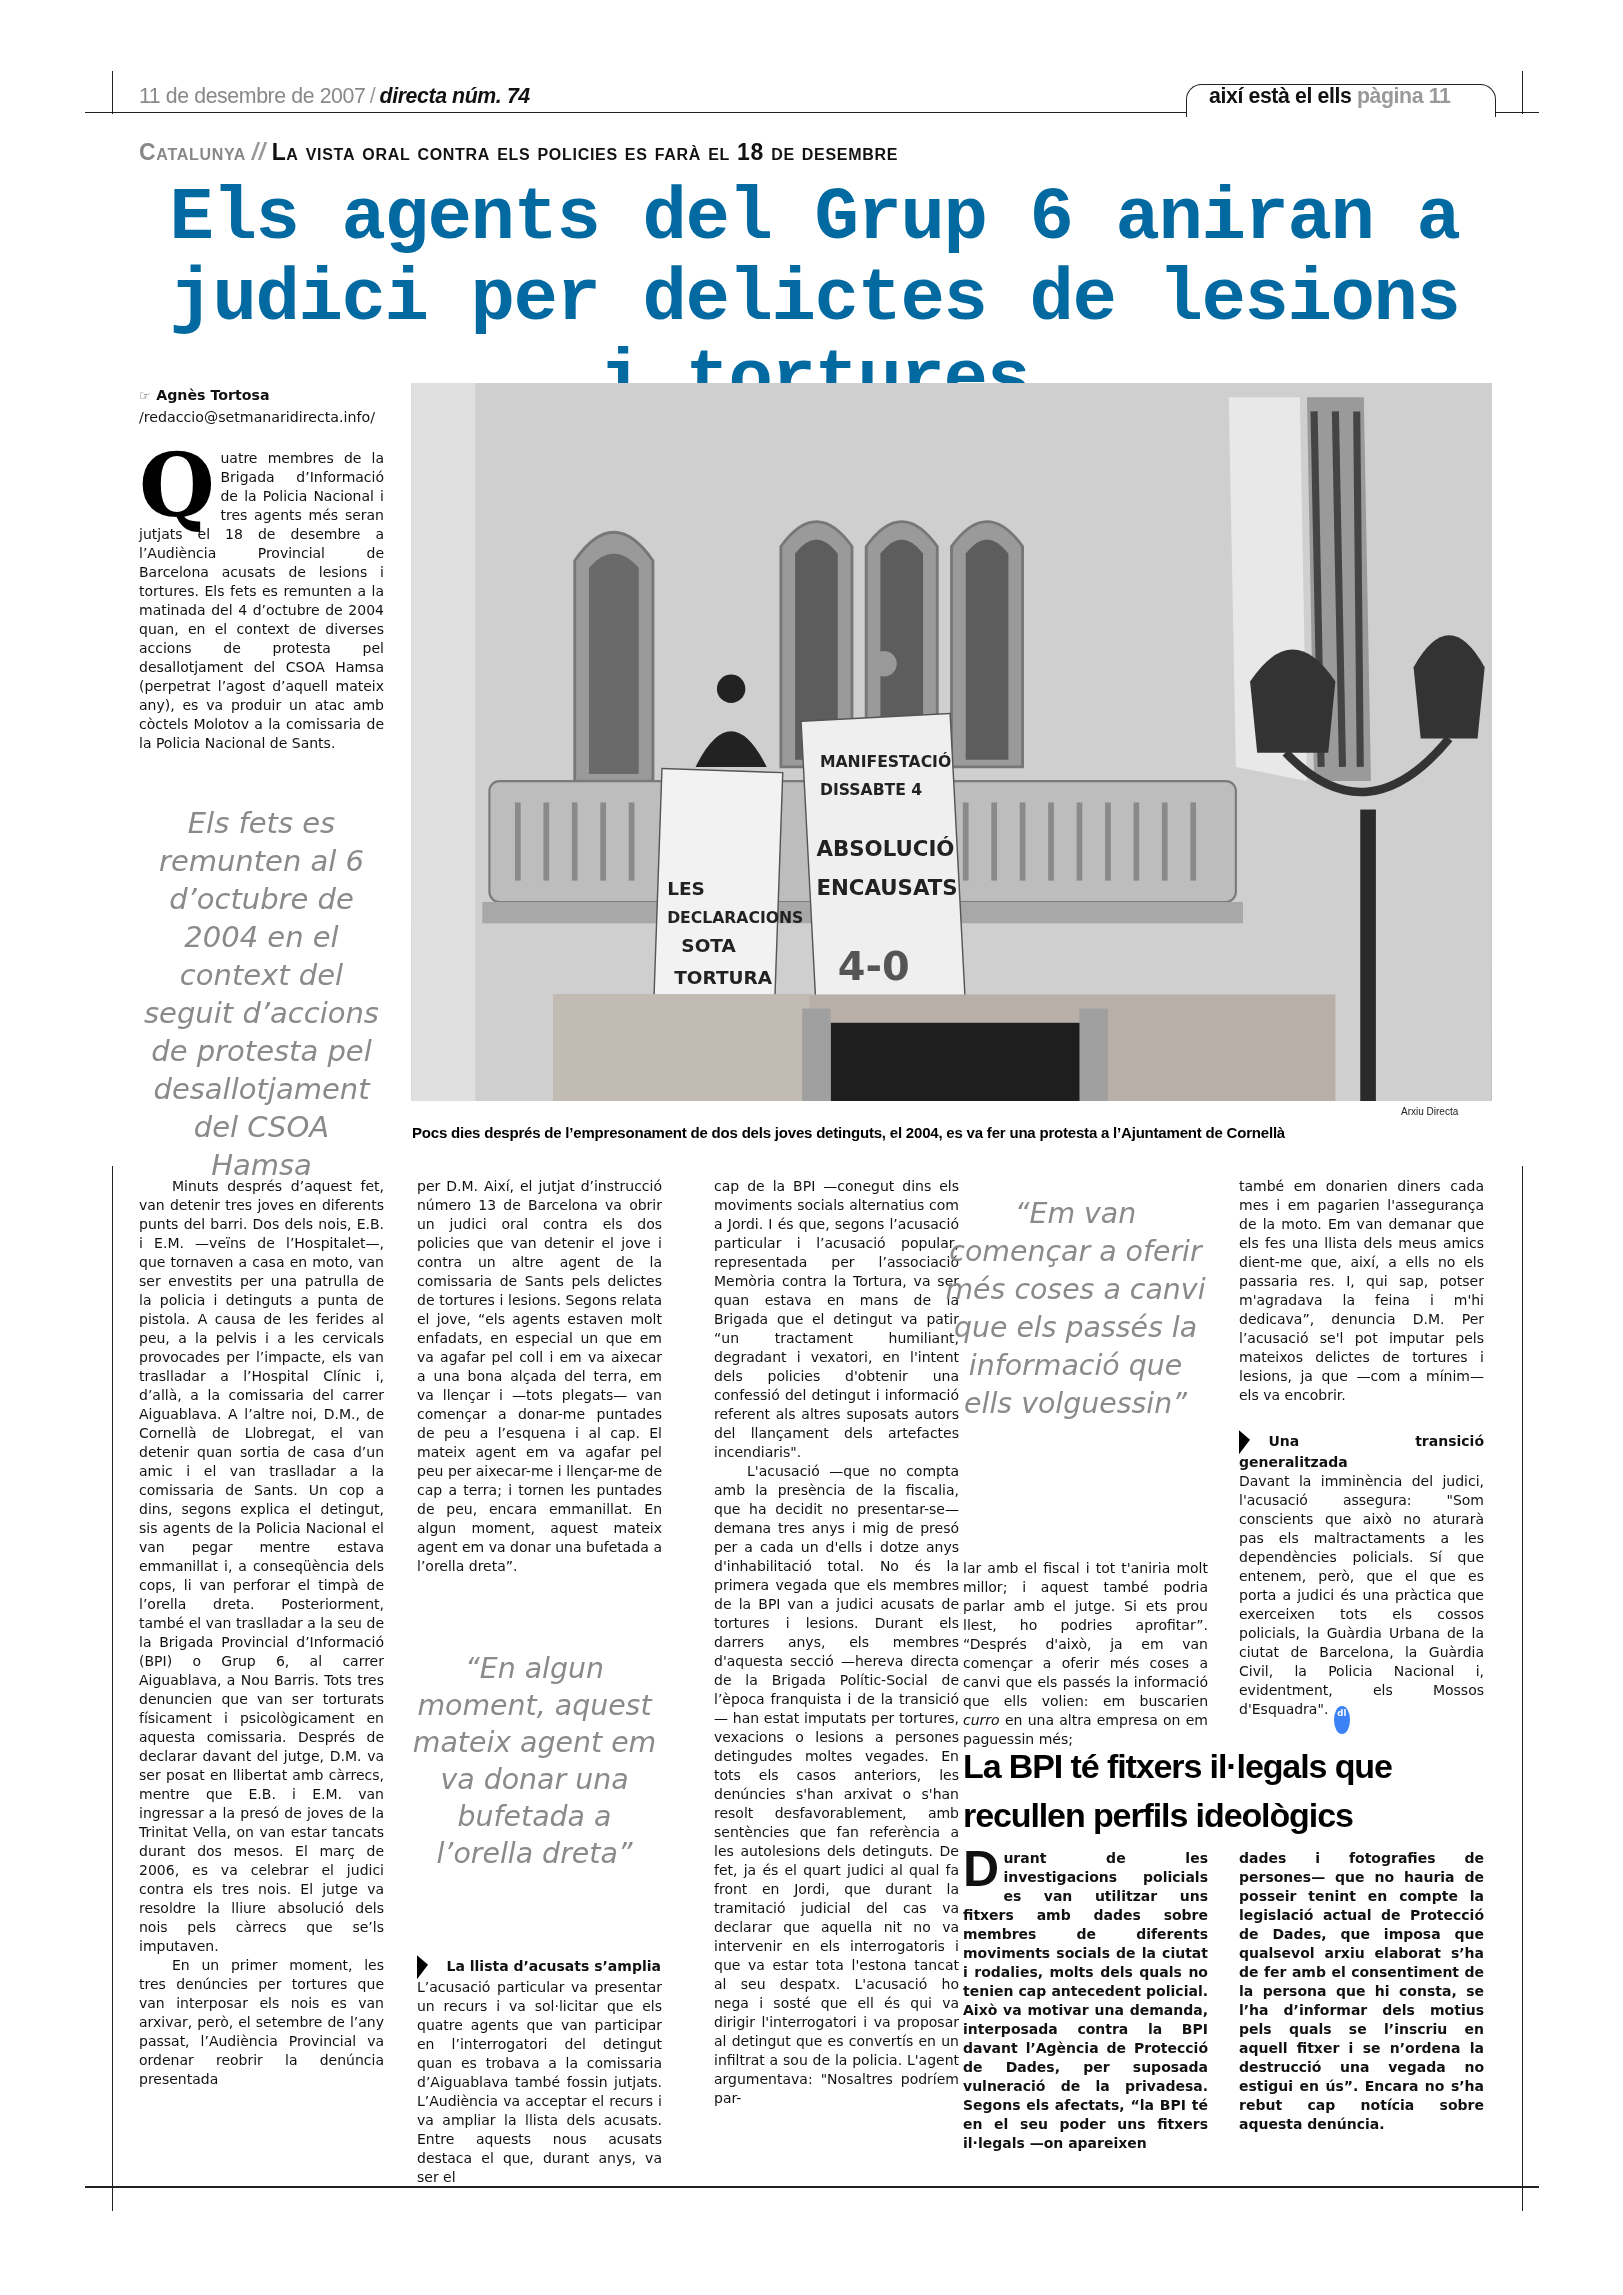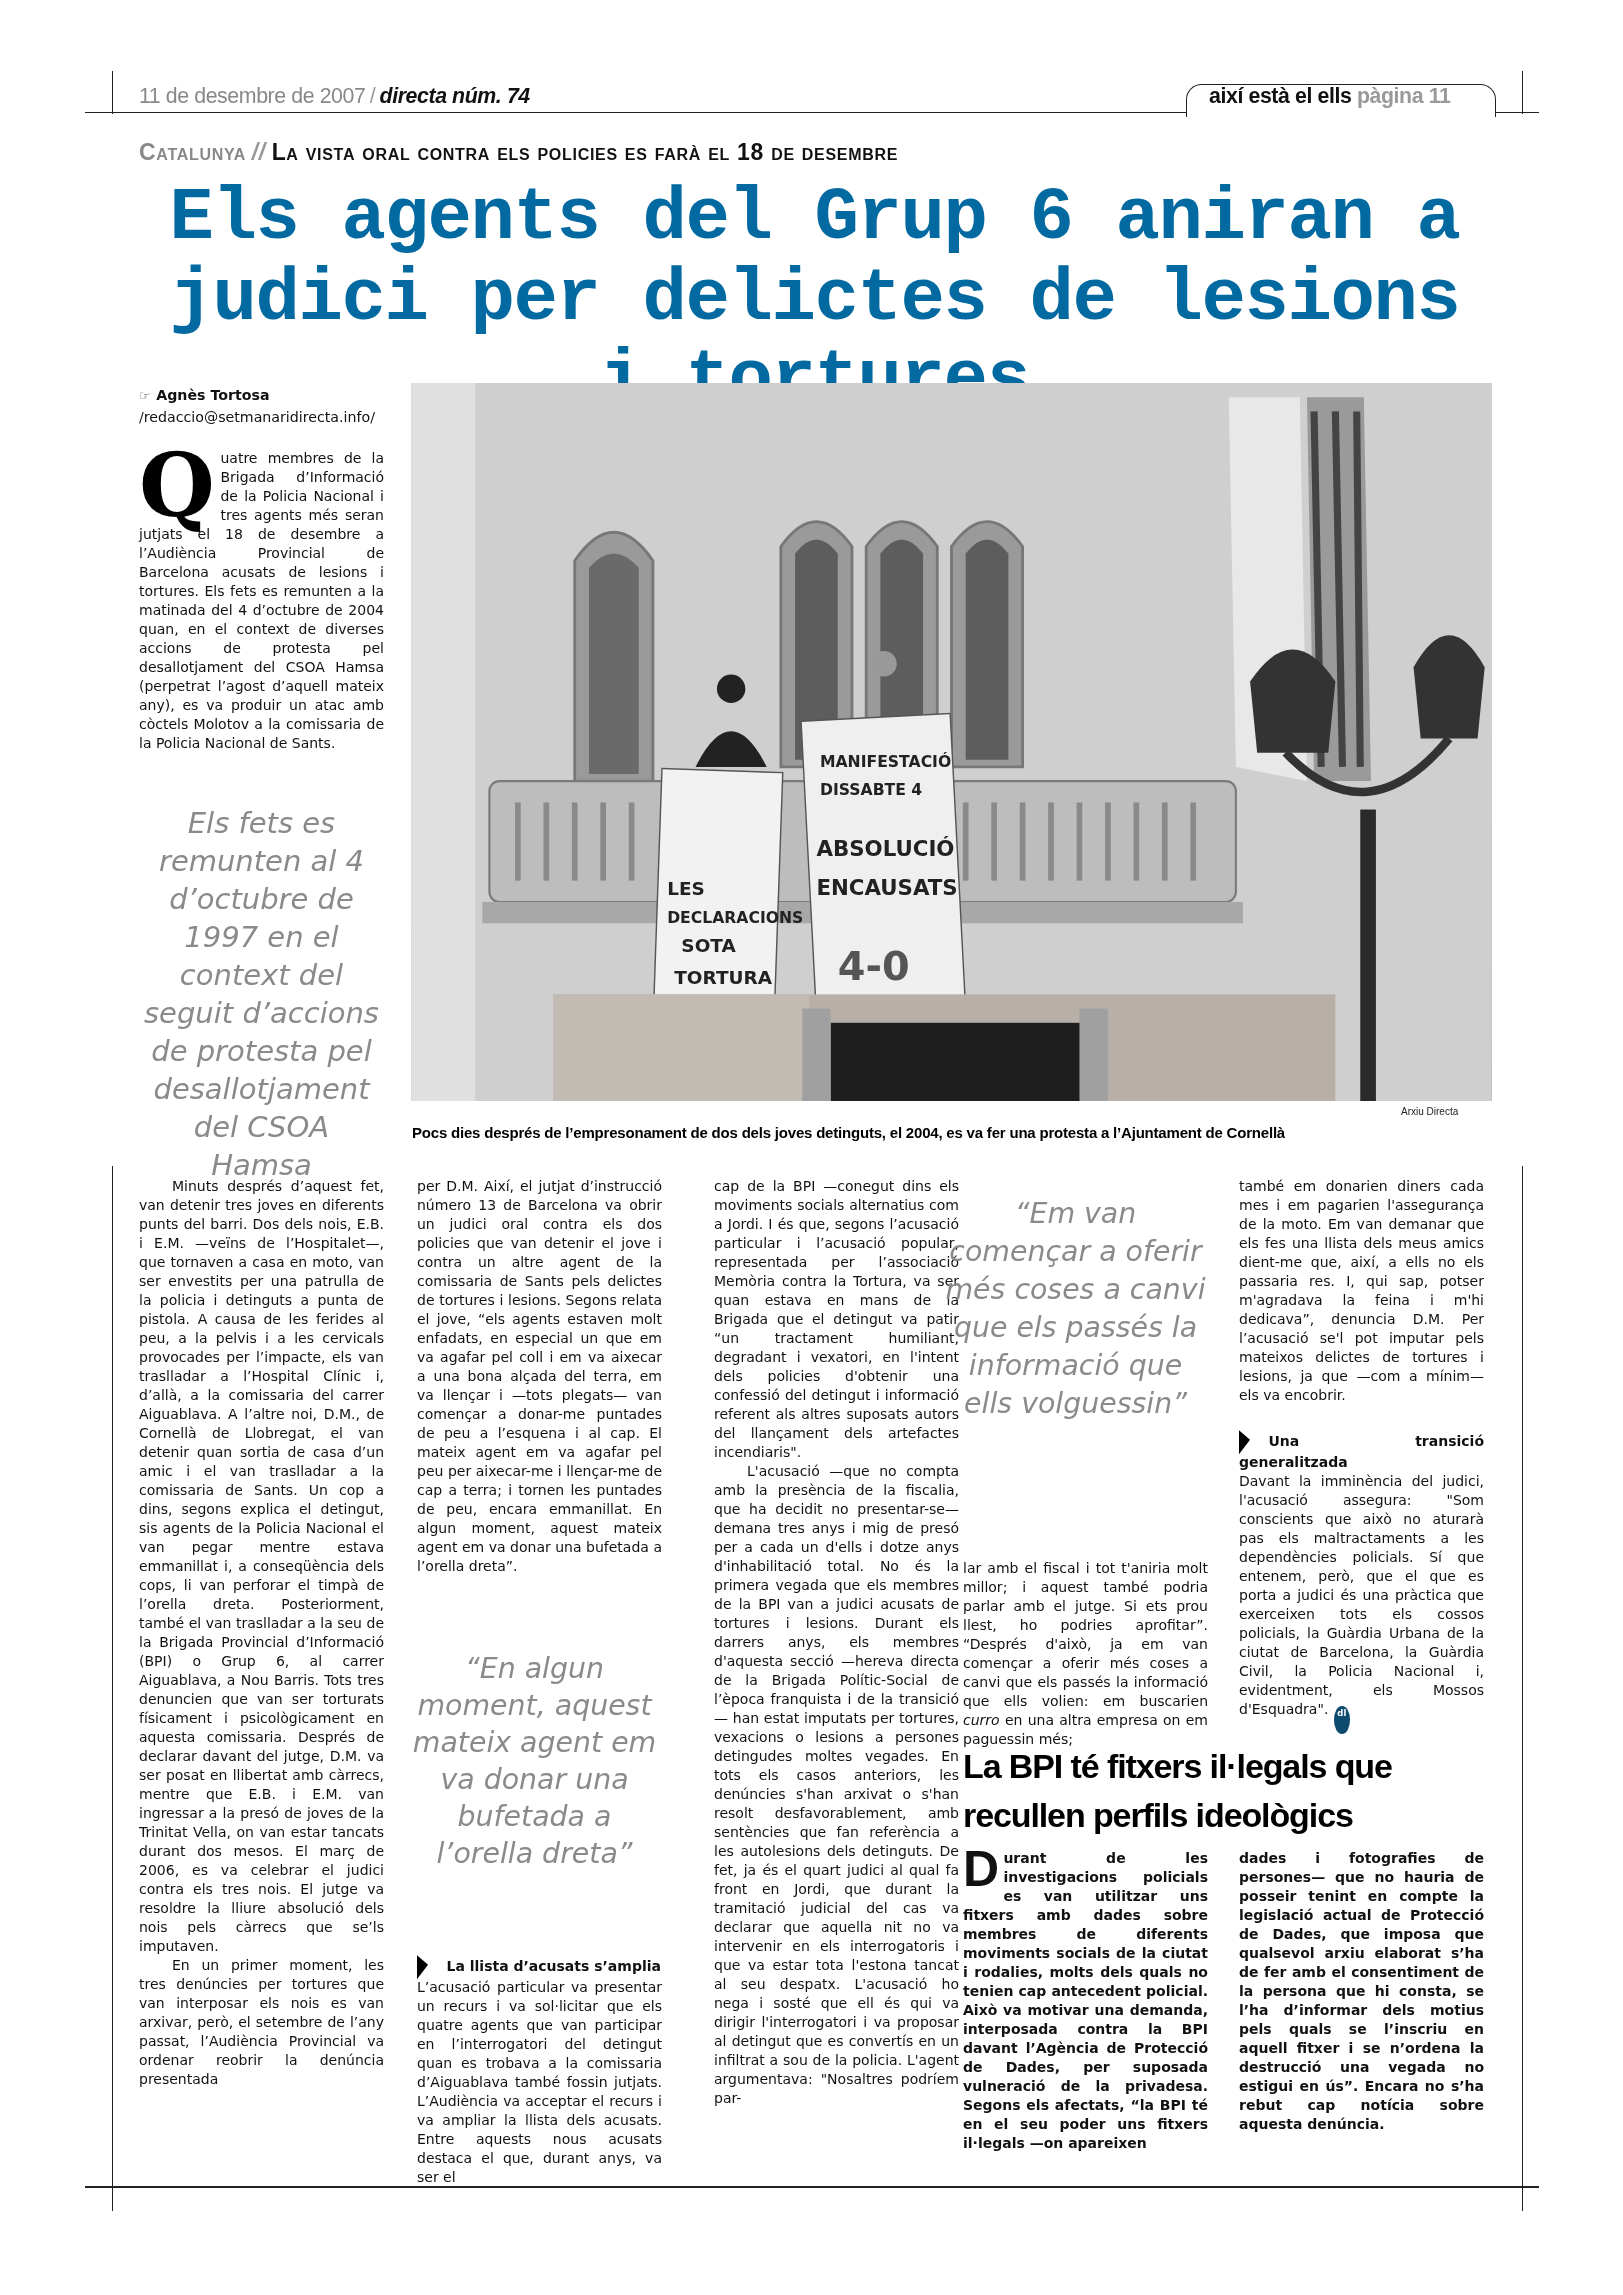--- a/index.html
+++ b/index.html
@@ -51,21 +51,21 @@
   .c2 { left: 417px; top: 1177px; width: 245px; }
   .c2b { left: 417px; top: 1988px; width: 245px; }
   .c3 { left: 690px; top: 1177px; width: 245px; margin-left: 24px; }
   .c4 { left: 963px; top: 1424px; width: 245px; }
   .c5 { left: 1239px; top: 1177px; width: 245px; }
   .c5b { left: 1239px; top: 1463px; width: 245px; }
 
   .subhead { font-family: "DejaVu Sans", sans-serif; font-weight: bold; font-size: 14px; line-height: 19px; }
   .tri { display: inline-block; width: 0; height: 0; border-top: 12.8px solid transparent; border-bottom: 12.8px solid transparent; border-left: 11.4px solid #000; vertical-align: -7.1px; margin-right: 18.5px; transform: skewY(-12deg); }
 
-  .end-icon { display: inline-block; width: 15.6px; height: 28px; border-radius: 50%; background: #0c4a6e; color: #fff; font-size: 8.5px; line-height: 15.6px; text-align: center; font-weight: bold; vertical-align: -2.1px; margin-left: 5.7px; }
+  .end-icon { display: inline-block; width: 15.6px; height: 28px; border-radius: 50%; background: #3b82f6; color: #fff; font-size: 8.5px; line-height: 15.6px; text-align: center; font-weight: bold; vertical-align: -2.1px; margin-left: 5.7px; }
 
   .headline2 { position: absolute; left: 963px; top: 1742px; width: 530px; font-family: "Liberation Sans", sans-serif; font-weight: bold; font-size: 34px; line-height: 49px; letter-spacing: -1.1px; color: #000000; }
   .box-body { font-family: "DejaVu Sans", sans-serif; font-weight: bold; font-size: 14px; line-height: 19px; text-align: justify; color: #111; }
   .b1 { position: absolute; left: 963px; top: 1849px; width: 245px; }
   .b2 { position: absolute; left: 1239px; top: 1849px; width: 245px; }
   .dropD { float: left; font-family: "Liberation Sans", sans-serif; font-weight: bold; font-size: 50px; line-height: 41px; margin: 0 4.3px 0 0; }
 </style>
 </head>
 <body>
 
@@ -92,21 +92,21 @@
 
 <div class="byline">
   <div><span class="hand">☞</span><span class="author">Agnès Tortosa</span></div>
   <div>/redaccio@setmanaridirecta.info/</div>
 </div>
 
 <div class="intro body">
   <span class="dropcap">Q</span><span>uatre membres de la Brigada d’Informació de la Policia Nacional i tres agents més seran jutjats el 18 de desembre a l’Audiència Provincial de Barcelona acusats de lesions i tortures. Els fets es remunten a la matinada del 4 d’octubre de 2004 quan, en el context de diverses accions de protesta pel desallotjament del CSOA Hamsa (perpetrat l’agost d’aquell mateix any), es va produir un atac amb còctels Molotov a la comissaria de la Policia Nacional de Sants.</span>
 </div>
 
-<div class="pull pull1">Els fets es remunten al 4 d’octubre de 1997 en el context del seguit d’accions de protesta pel desallotjament del CSOA Hamsa</div>
+<div class="pull pull1">Els fets es remunten al 6 d’octubre de 2004 en el context del seguit d’accions de protesta pel desallotjament del CSOA Hamsa</div>
 
 <div class="photo">
   <svg width="1081" height="718" viewBox="0 0 1520 1010">
     <rect x="0" y="0" width="1520" height="1010" fill="#cfcfcf"></rect>
 
     <rect x="0" y="0" width="90" height="1010" fill="#e0e0e0"></rect>
 
     <path d="M230 250 Q285 170 340 250 L340 560 L230 560 Z" fill="#9a9a9a" stroke="#777" stroke-width="4"></path>
     <path d="M250 260 Q285 220 320 260 L320 550 L250 550 Z" fill="#6a6a6a"></path>
     <path d="M520 230 Q570 160 620 230 L620 540 L520 540 Z" fill="#9a9a9a" stroke="#777" stroke-width="4"></path>

